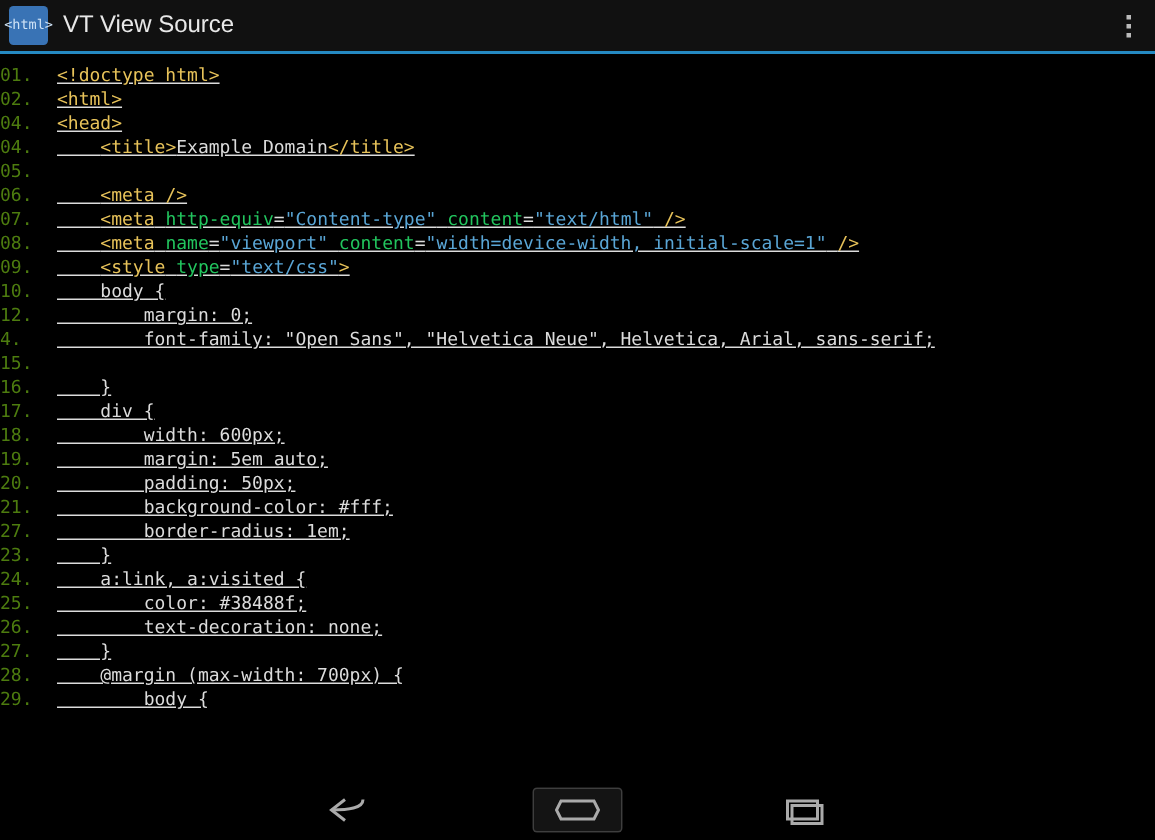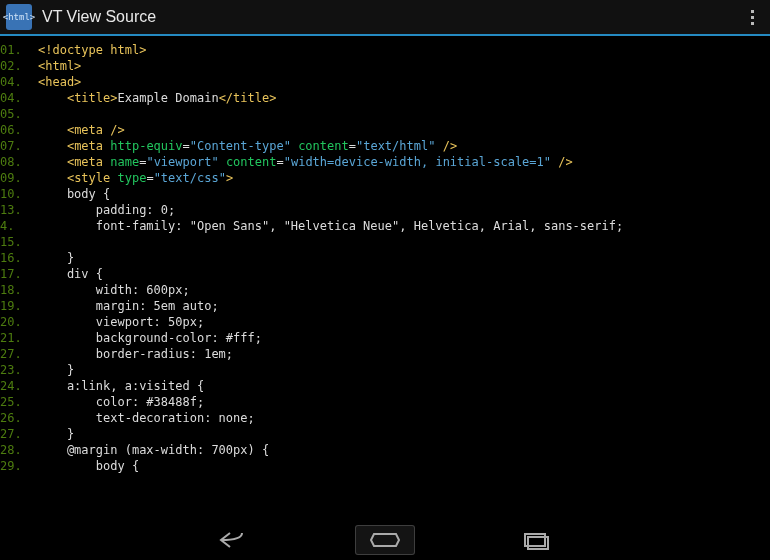--- a/index.html
+++ b/index.html
@@ -73,21 +73,21 @@
     white-space: pre;
   }
   .lineno {
     color: #4d7c0f;
     width: 38px;
     text-align: left;
     padding-right: 10px;
     flex-shrink: 0;
     user-select: none;
   }
-  .content { flex: 1; }
+  .content { flex: 1; text-decoration: underline; }
   .tag { color: #e8c35a; }      
   .attr { color: #22c55e; }     
   .str { color: #5aa6d6; }      
   .plain { color: #dcdcdc; }
 
   
   .navbar {
     position: absolute;
     bottom: 0; left: 0; right: 0;
     height: 40px;
@@ -133,28 +133,28 @@
       <div class="line"><span class="lineno">01.</span><span class="content"><span class="tag">&lt;!doctype html&gt;</span></span></div>
       <div class="line"><span class="lineno">02.</span><span class="content"><span class="tag">&lt;html&gt;</span></span></div>
       <div class="line"><span class="lineno">04.</span><span class="content"><span class="tag">&lt;head&gt;</span></span></div>
       <div class="line"><span class="lineno">04.</span><span class="content"><span class="plain">    </span><span class="tag">&lt;title&gt;</span><span class="plain">Example Domain</span><span class="tag">&lt;/title&gt;</span></span></div>
       <div class="line"><span class="lineno">05.</span><span class="content"></span></div>
       <div class="line"><span class="lineno">06.</span><span class="content"><span class="plain">    </span><span class="tag">&lt;meta /&gt;</span></span></div>
       <div class="line"><span class="lineno">07.</span><span class="content"><span class="plain">    </span><span class="tag">&lt;meta</span><span class="plain"> </span><span class="attr">http-equiv</span><span class="plain">=</span><span class="str">"Content-type"</span><span class="plain"> </span><span class="attr">content</span><span class="plain">=</span><span class="str">"text/html"</span><span class="plain"> </span><span class="tag">/&gt;</span></span></div>
       <div class="line"><span class="lineno">08.</span><span class="content"><span class="plain">    </span><span class="tag">&lt;meta</span><span class="plain"> </span><span class="attr">name</span><span class="plain">=</span><span class="str">"viewport"</span><span class="plain"> </span><span class="attr">content</span><span class="plain">=</span><span class="str">"width=device-width, initial-scale=1"</span><span class="plain"> </span><span class="tag">/&gt;</span></span></div>
       <div class="line"><span class="lineno">09.</span><span class="content"><span class="plain">    </span><span class="tag">&lt;style</span><span class="plain"> </span><span class="attr">type</span><span class="plain">=</span><span class="str">"text/css"</span><span class="tag">&gt;</span></span></div>
       <div class="line"><span class="lineno">10.</span><span class="content"><span class="plain">    body {</span></span></div>
-      <div class="line"><span class="lineno">13.</span><span class="content"><span class="plain">        padding: 0;</span></span></div>
+      <div class="line"><span class="lineno">12.</span><span class="content"><span class="plain">        margin: 0;</span></span></div>
       <div class="line"><span class="lineno">4.</span><span class="content"><span class="plain">        font-family: "Open Sans", "Helvetica Neue", Helvetica, Arial, sans-serif;</span></span></div>
       <div class="line"><span class="lineno">15.</span><span class="content"></span></div>
       <div class="line"><span class="lineno">16.</span><span class="content"><span class="plain">    }</span></span></div>
       <div class="line"><span class="lineno">17.</span><span class="content"><span class="plain">    div {</span></span></div>
       <div class="line"><span class="lineno">18.</span><span class="content"><span class="plain">        width: 600px;</span></span></div>
       <div class="line"><span class="lineno">19.</span><span class="content"><span class="plain">        margin: 5em auto;</span></span></div>
-      <div class="line"><span class="lineno">20.</span><span class="content"><span class="plain">        viewport: 50px;</span></span></div>
+      <div class="line"><span class="lineno">20.</span><span class="content"><span class="plain">        padding: 50px;</span></span></div>
       <div class="line"><span class="lineno">21.</span><span class="content"><span class="plain">        background-color: #fff;</span></span></div>
       <div class="line"><span class="lineno">27.</span><span class="content"><span class="plain">        border-radius: 1em;</span></span></div>
       <div class="line"><span class="lineno">23.</span><span class="content"><span class="plain">    }</span></span></div>
       <div class="line"><span class="lineno">24.</span><span class="content"><span class="plain">    a:link, a:visited {</span></span></div>
       <div class="line"><span class="lineno">25.</span><span class="content"><span class="plain">        color: #38488f;</span></span></div>
       <div class="line"><span class="lineno">26.</span><span class="content"><span class="plain">        text-decoration: none;</span></span></div>
       <div class="line"><span class="lineno">27.</span><span class="content"><span class="plain">    }</span></span></div>
       <div class="line"><span class="lineno">28.</span><span class="content"><span class="plain">    @margin (max-width: 700px) {</span></span></div>
       <div class="line"><span class="lineno">29.</span><span class="content"><span class="plain">        body {</span></span></div>
     </div>

